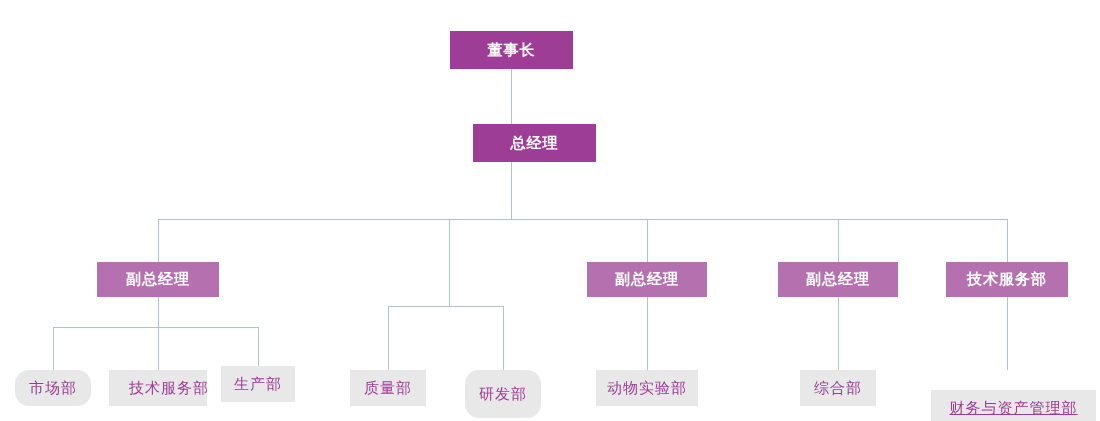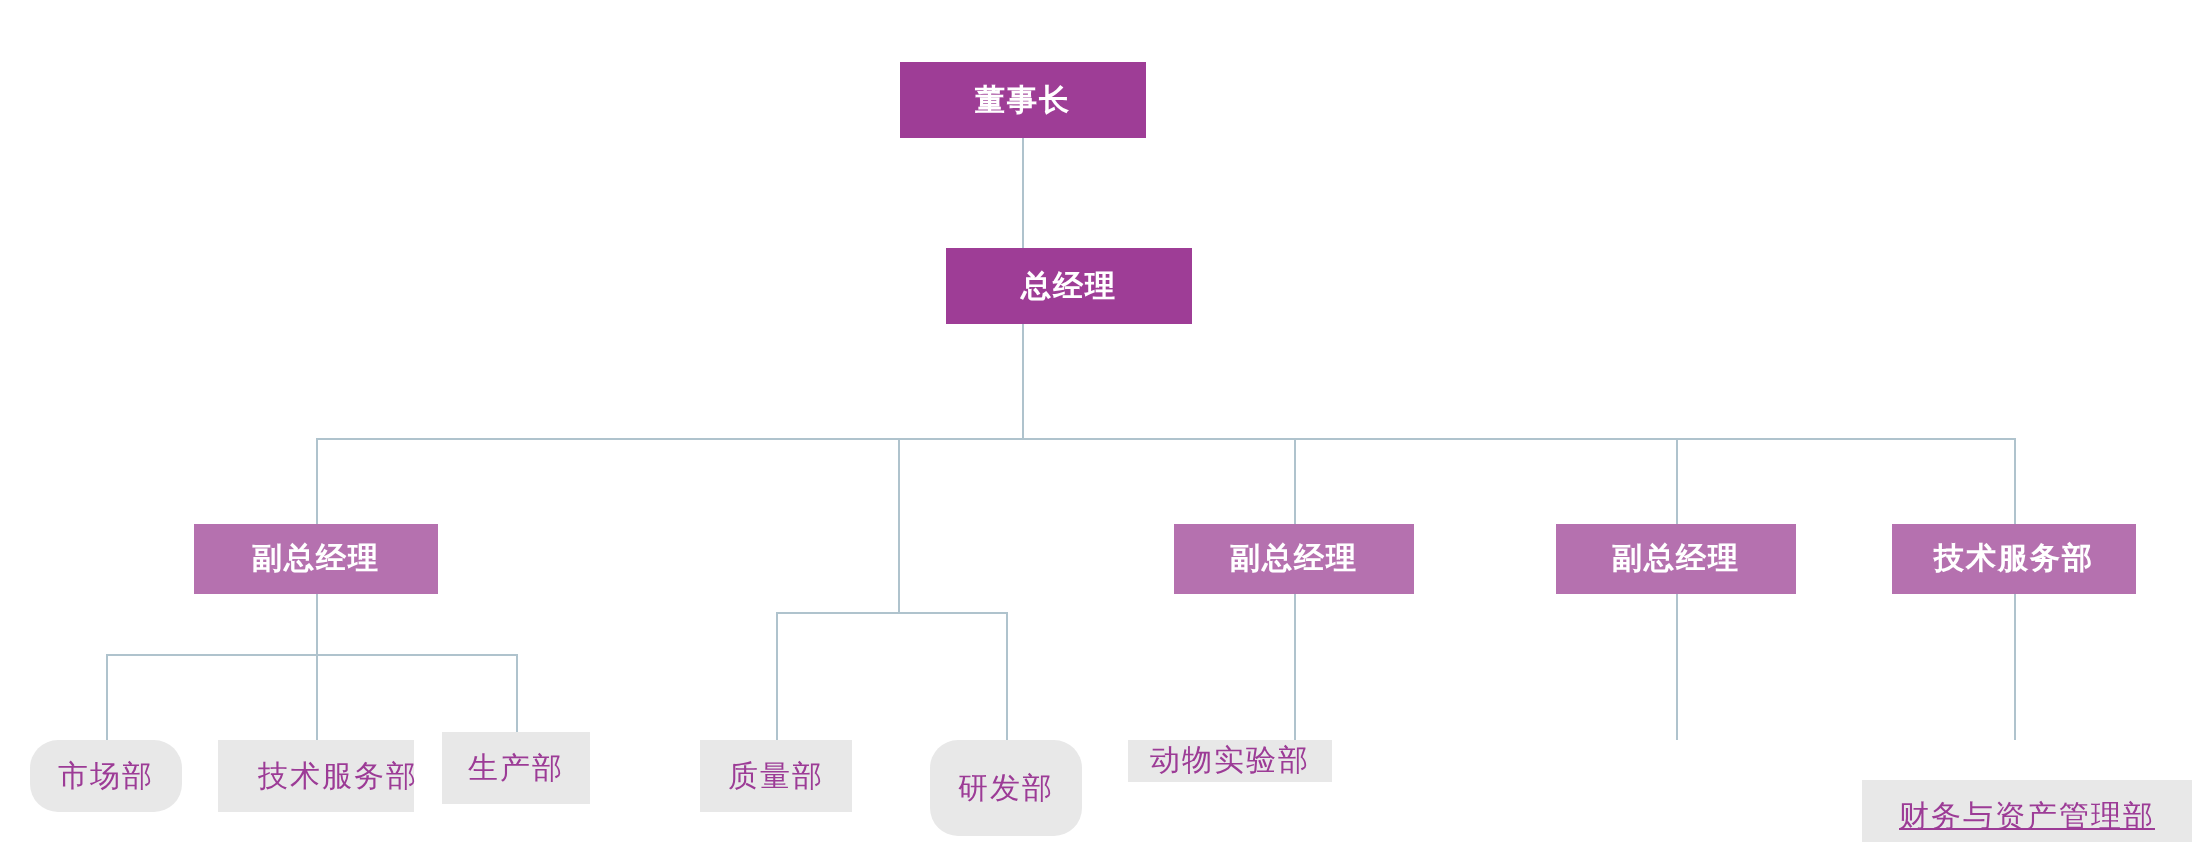--- a/index.html
+++ b/index.html
@@ -80,16 +80,17 @@
   <div class="node lv2" style="left:97px;top:262px;width:122px;height:35px;">副总经理</div>
   <div class="node lv2" style="left:587px;top:262px;width:120px;height:35px;">副总经理</div>
   <div class="node lv2" style="left:778px;top:262px;width:120px;height:35px;">副总经理</div>
   <div class="node lv2" style="left:946px;top:262px;width:122px;height:35px;">技术服务部</div>
 
   <div class="node lv3" style="left:15px;top:370px;width:76px;height:36px;border-radius:14px;">市场部</div>
   <div class="node lv3" style="left:109px;top:370px;width:98px;height:36px;padding-left:22px;">技术服务部</div>
   <div class="node lv3" style="left:221px;top:366px;width:74px;height:36px;">生产部</div>
   <div class="node lv3" style="left:350px;top:370px;width:76px;height:36px;">质量部</div>
   <div class="node lv3" style="left:465px;top:370px;width:76px;height:48px;border-radius:14px;">研发部</div>
-  <div class="node lv3" style="left:564px;top:370px;width:102px;height:21px;">动物实验部</div>
+  <div class="node lv3" style="left:596px;top:370px;width:102px;height:36px;">动物实验部</div>
+  <div class="node lv3" style="left:800px;top:370px;width:76px;height:36px;">综合部</div>
   <div class="node lv3" style="left:931px;top:390px;width:165px;height:36px;text-decoration:underline;">财务与资产管理部</div>
 
 </div>
 
 </body></html>

